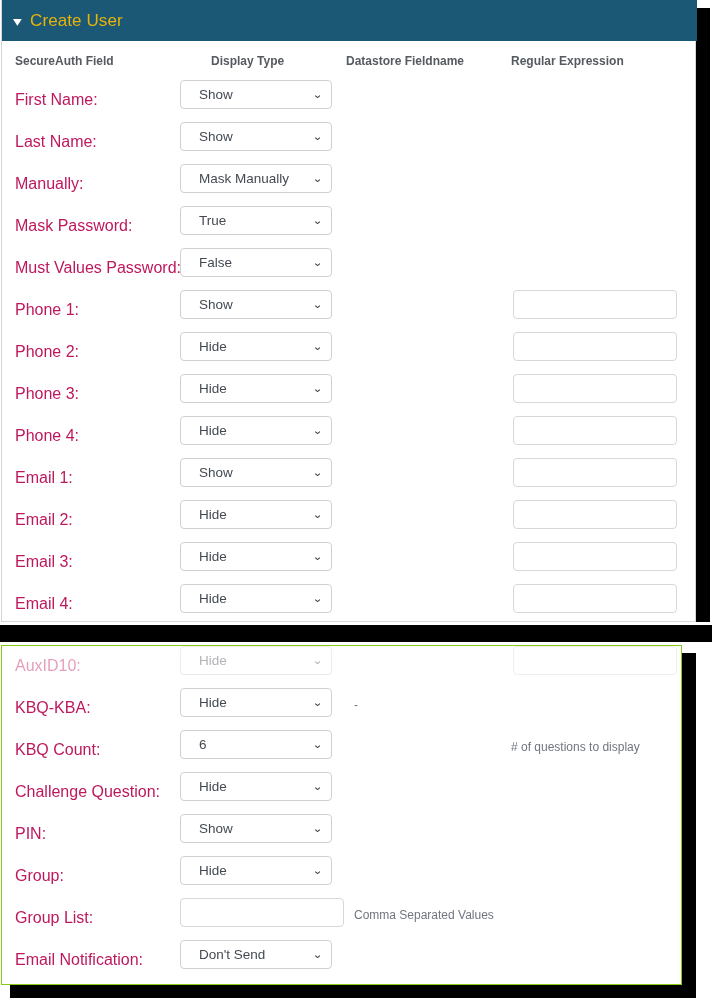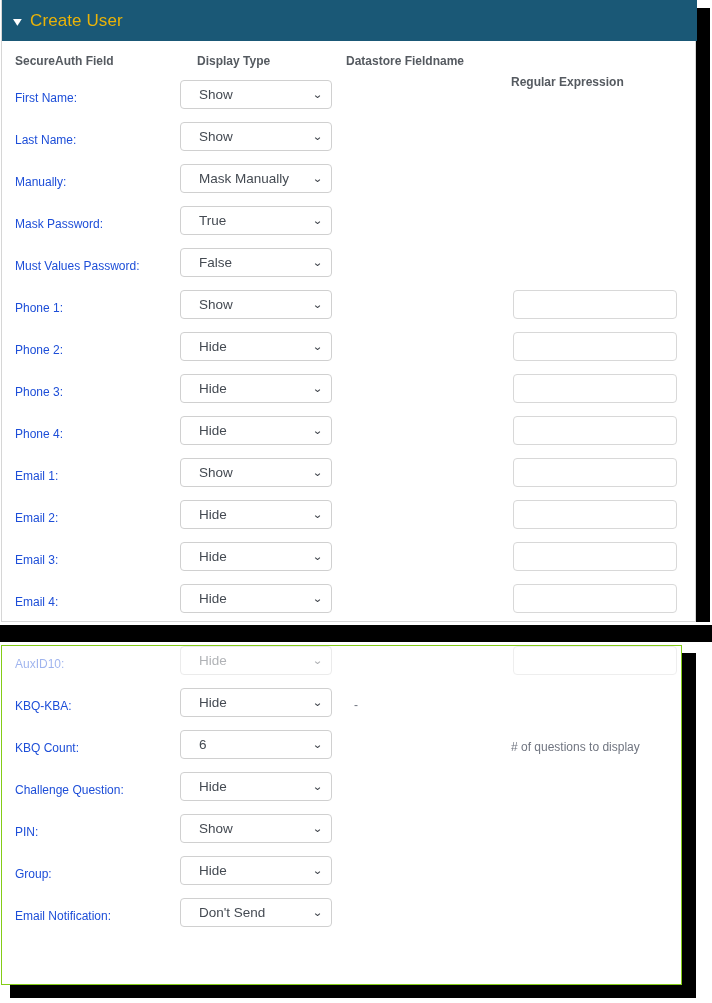--- a/index.html
+++ b/index.html
@@ -122,44 +122,44 @@
     height: 20px;
   }
   .col-head {
     position: absolute;
     font-size: 12px;
     font-weight: bold;
     color: #555a60;
     white-space: nowrap;
   }
   .ch-0 { left: 13px; text-align: center; }
-  .ch-1 { left: 164px; padding-left: 31px; }
+  .ch-1 { left: 178px; padding-left: 31px; }
   .ch-2 { left: 344px; }
-  .ch-3 { left: 509px; margin-top: 21px; }
+  .ch-3 { left: 509px; }
 
   
   .rows {
     position: absolute;
     left: 0;
     width: 695px;
   }
   .rows-top { top: 80px; }
 
   .row {
     position: relative;
     height: 42px;
   }
   .row.faded { opacity: 0.42; }
 
   .row .label {
     position: absolute;
     left: 13px;
     top: 11px;
-    font-size: 12px;
-    color: #1d4ed8;
+    font-size: 16px;
+    color: #be185d;
     white-space: nowrap;
   }
 
   .sel {
     position: absolute;
     left: 178px;
     top: 0px;
     width: 152px;
     height: 29px;
     box-sizing: border-box;
@@ -383,20 +383,25 @@
           </div>
         </div>
         <div class="row">
           <span class="label">Group:</span>
           <div class="sel">
             <span>Hide</span>
             <span class="caret">⌄</span>
           </div>
         </div>
         <div class="row">
+          <span class="label">Group List:</span>
+          <div class="txt wide"></div>
+          <span class="note note-mid">Comma Separated Values</span>
+        </div>
+        <div class="row">
           <span class="label">Email Notification:</span>
           <div class="sel">
             <span>Don't Send</span>
             <span class="caret">⌄</span>
           </div>
         </div>
       </div>
   </div>
 
 </div>

